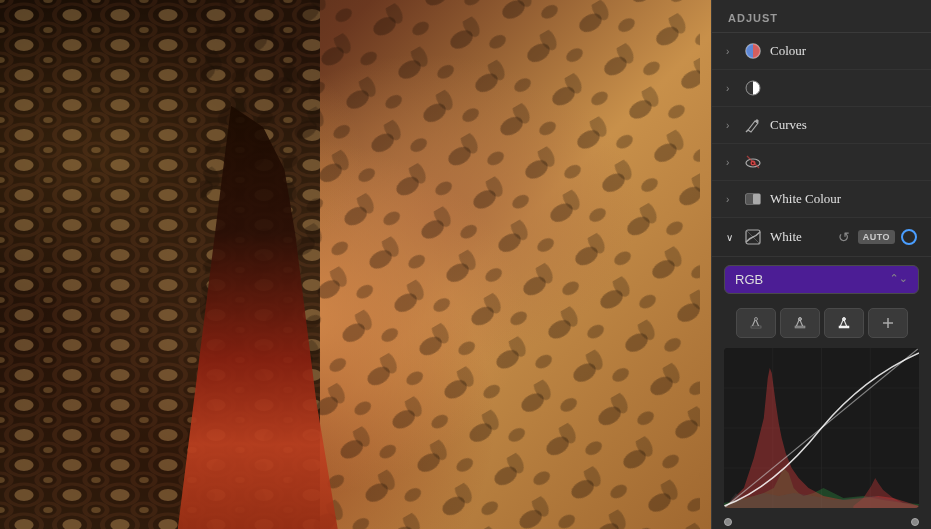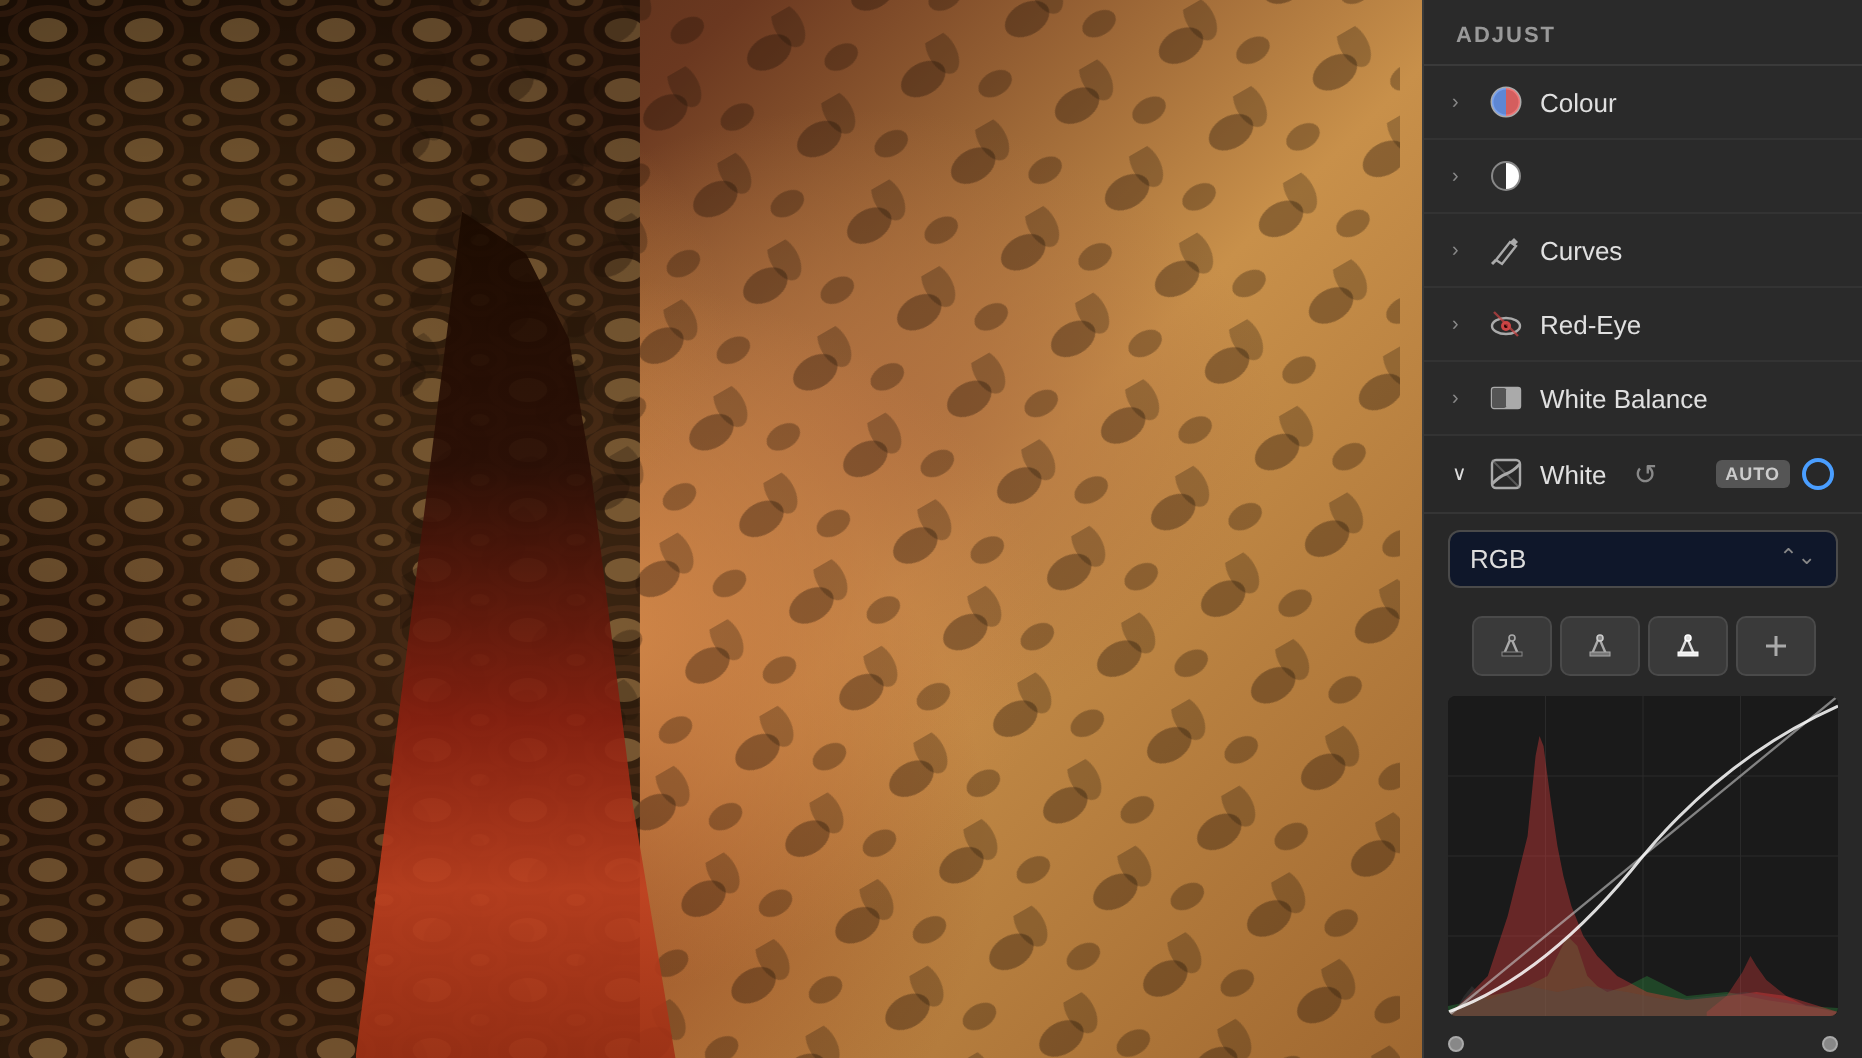--- a/index.html
+++ b/index.html
@@ -103,20 +103,21 @@
       align-items: center;
       justify-content: center;
       font-size: 14px;
       flex-shrink: 0;
     }
 
     .item-label {
       flex: 1;
       font-size: 13px;
       color: #e0e0e0;
+      font-family: Liberation Serif, serif;
     }
 
     
     .curves-section {
       background: #282828;
       border-bottom: 1px solid #3a3a3a;
     }
 
     .curves-header {
       display: flex;
@@ -141,36 +142,35 @@
     }
 
     .auto-badge {
       background: #555;
       color: #ccc;
       font-size: 9px;
       font-weight: 600;
       padding: 2px 5px;
       border-radius: 3px;
       letter-spacing: 0.5px;
-      margin-left: 21px;
     }
 
     .circle-btn {
       width: 16px;
       height: 16px;
       border-radius: 50%;
       border: 2px solid #4a9eff;
       background: transparent;
       cursor: pointer;
     }
 
     
     .rgb-dropdown {
       margin: 8px 12px;
-      background: #0f172a;
+      background: #4c1d95;
       border: 1px solid #4a4a4a;
       border-radius: 6px;
       padding: 6px 10px;
       display: flex;
       align-items: flex-start;
       justify-content: space-between;
       cursor: pointer;
     }
 
     .rgb-label {
@@ -323,33 +323,32 @@
     <div class="adjust-item">
       <span class="chevron">›</span>
       <span class="item-icon">
         <svg width="16" height="16" viewBox="0 0 16 16" xmlns="http://www.w3.org/2000/svg">
           <ellipse cx="8" cy="9" rx="7" ry="4" fill="none" stroke="#aaa" stroke-width="1.2"></ellipse>
           <circle cx="8" cy="9" r="2.5" fill="#cc4444"></circle>
           <circle cx="8" cy="9" r="1" fill="#220000"></circle>
           <line x1="2" y1="2" x2="14" y2="14" stroke="#cc4444" stroke-width="1.2" opacity="0.7"></line>
         </svg>
       </span>
-      <span class="item-label">Red-Eye</span>
     </div>
 
     <div class="adjust-item">
       <span class="chevron">›</span>
       <span class="item-icon">
         <svg width="16" height="16" viewBox="0 0 16 16" xmlns="http://www.w3.org/2000/svg">
           <rect x="1" y="3" width="14" height="10" rx="1" fill="none" stroke="#aaa" stroke-width="1.2"></rect>
           <rect x="1" y="3" width="7" height="10" rx="1" fill="#555"></rect>
           <rect x="8" y="3" width="7" height="10" rx="1" fill="#aaa"></rect>
         </svg>
       </span>
-      <span class="item-label">White Balance</span>
+      <span class="item-label">White Colour</span>
     </div>
 
     <div class="curves-section">
       <div class="curves-header">
         <span class="chevron" style="color:#ddd;">∨</span>
         <span class="item-icon">
           <svg width="16" height="16" viewBox="0 0 16 16" xmlns="http://www.w3.org/2000/svg">
             <rect x="1" y="1" width="14" height="14" rx="2" fill="none" stroke="#aaa" stroke-width="1.2"></rect>
             <line x1="1" y1="1" x2="15" y2="15" stroke="#888" stroke-width="1" opacity="0.5"></line>
             <path d="M1 13 Q5 9 8 8 Q11 7 15 3" fill="none" stroke="#aaa" stroke-width="1.5"></path>

